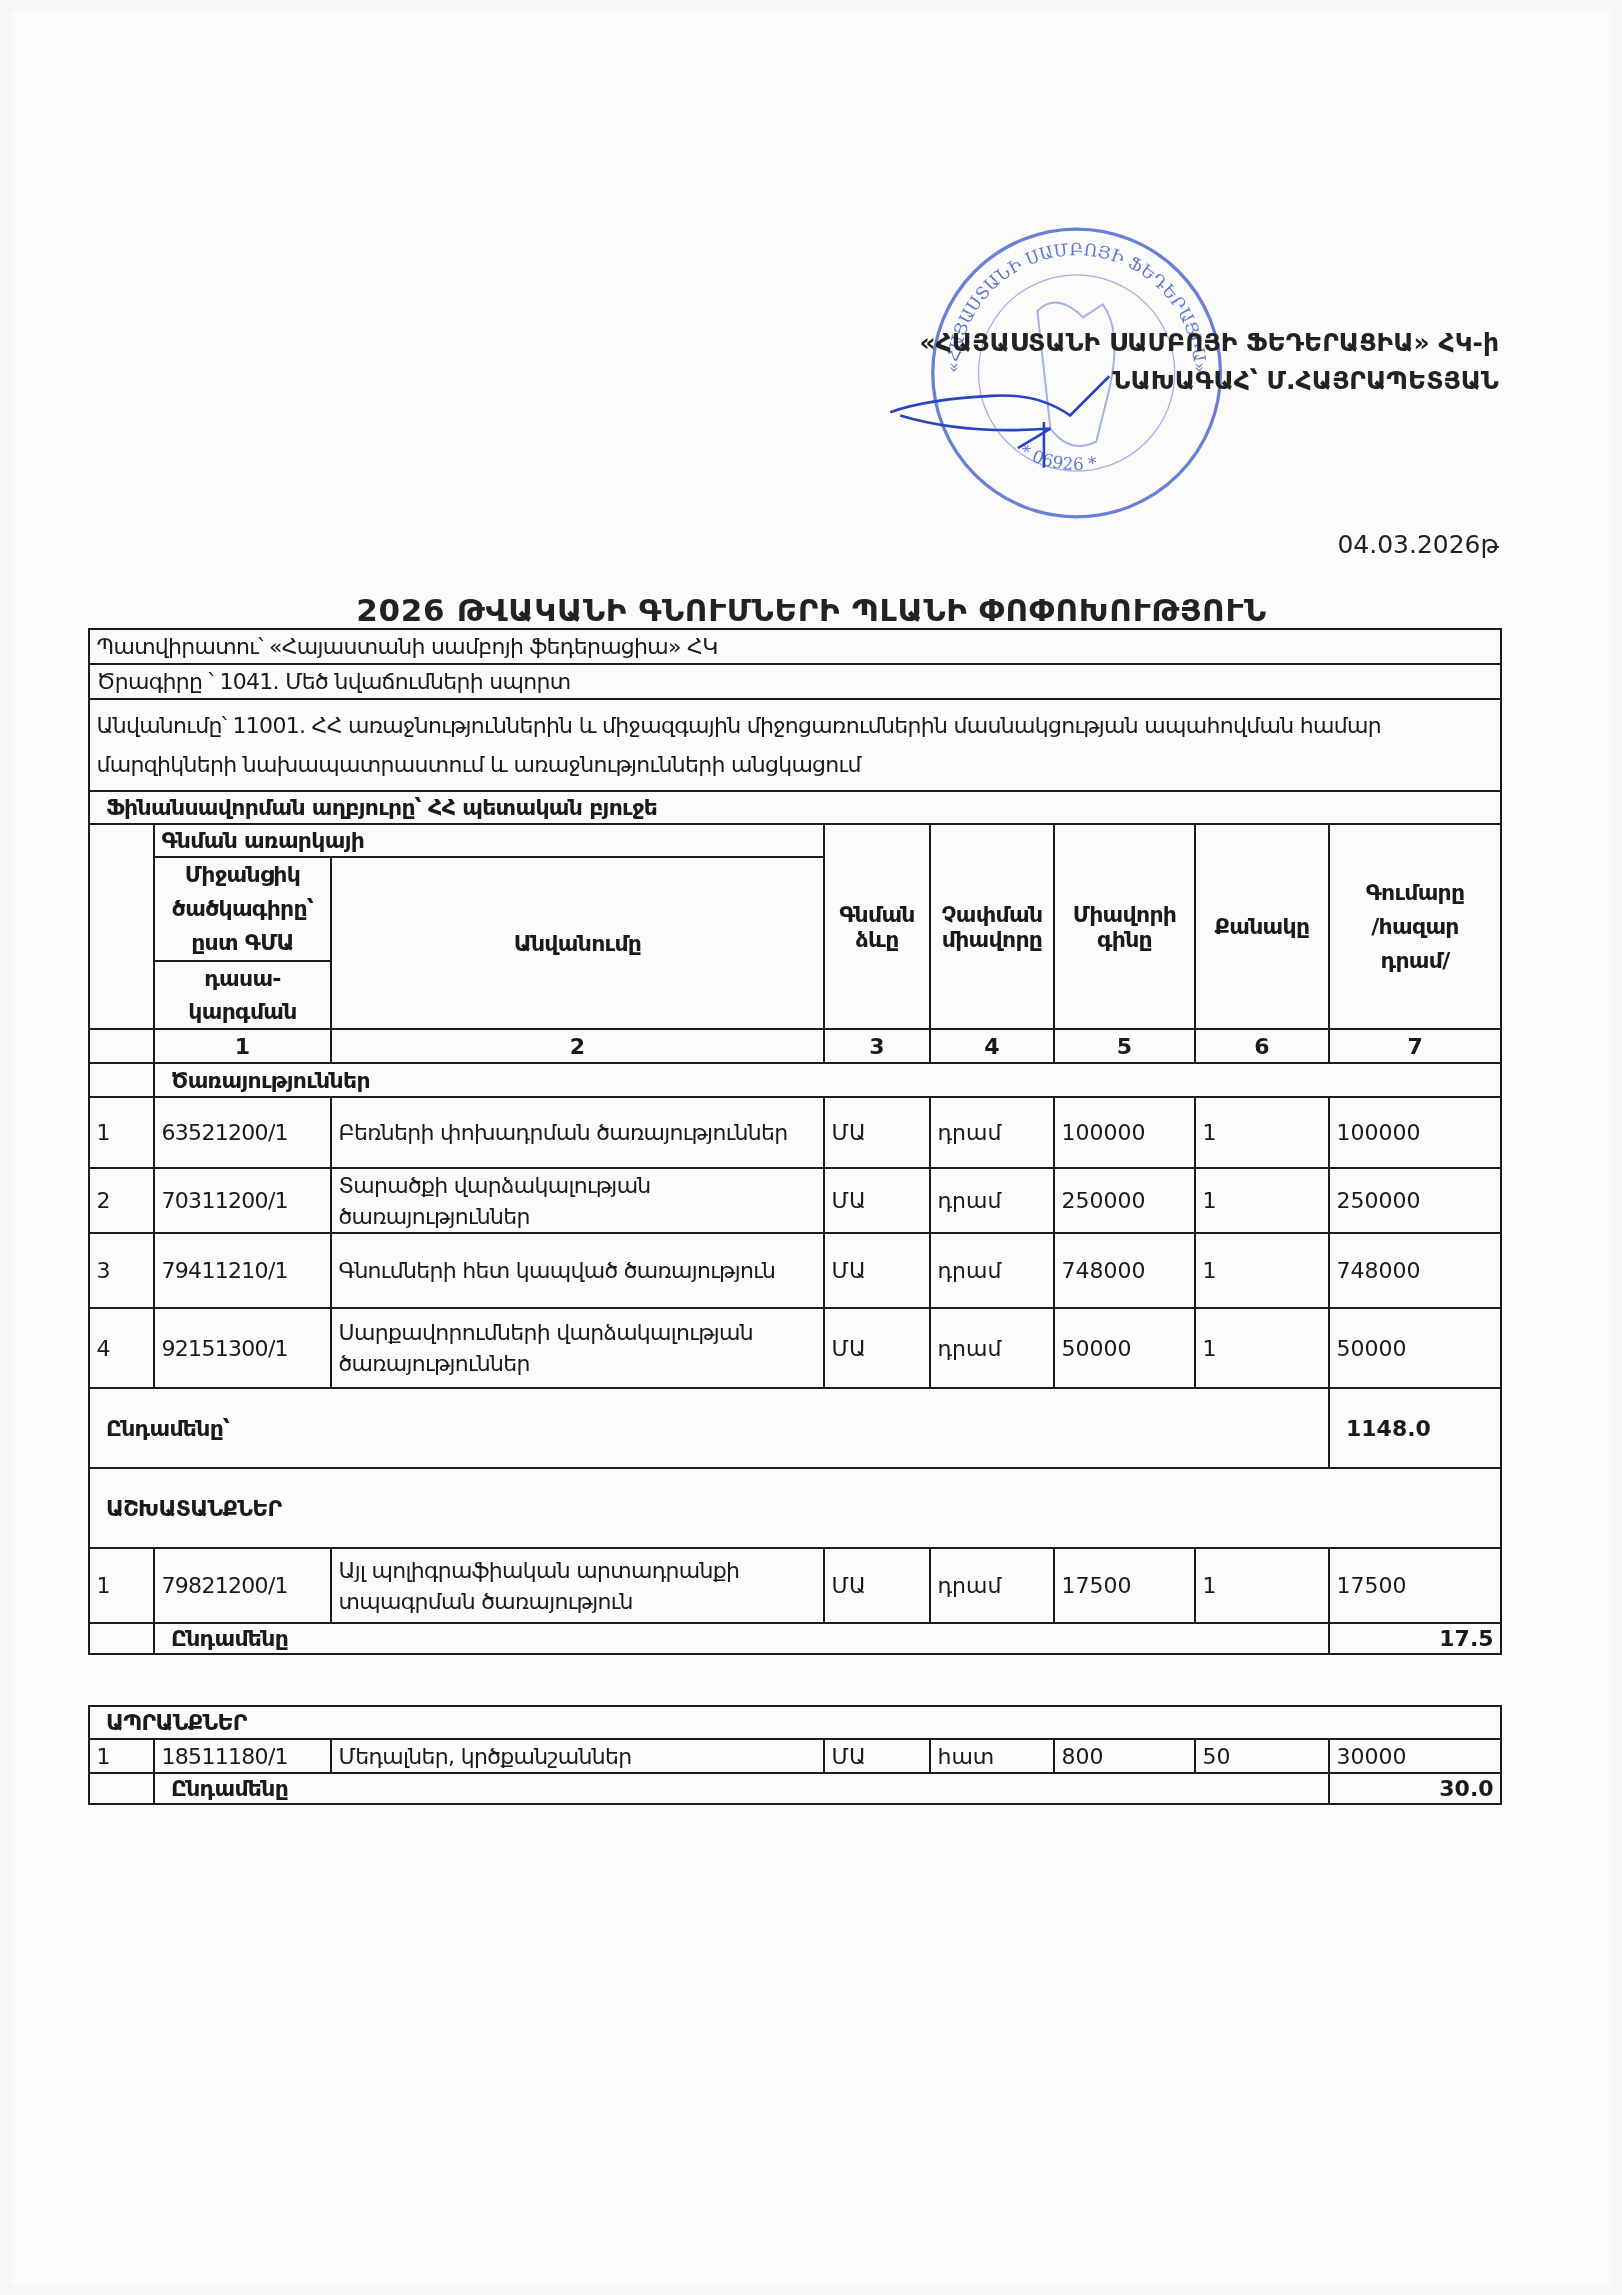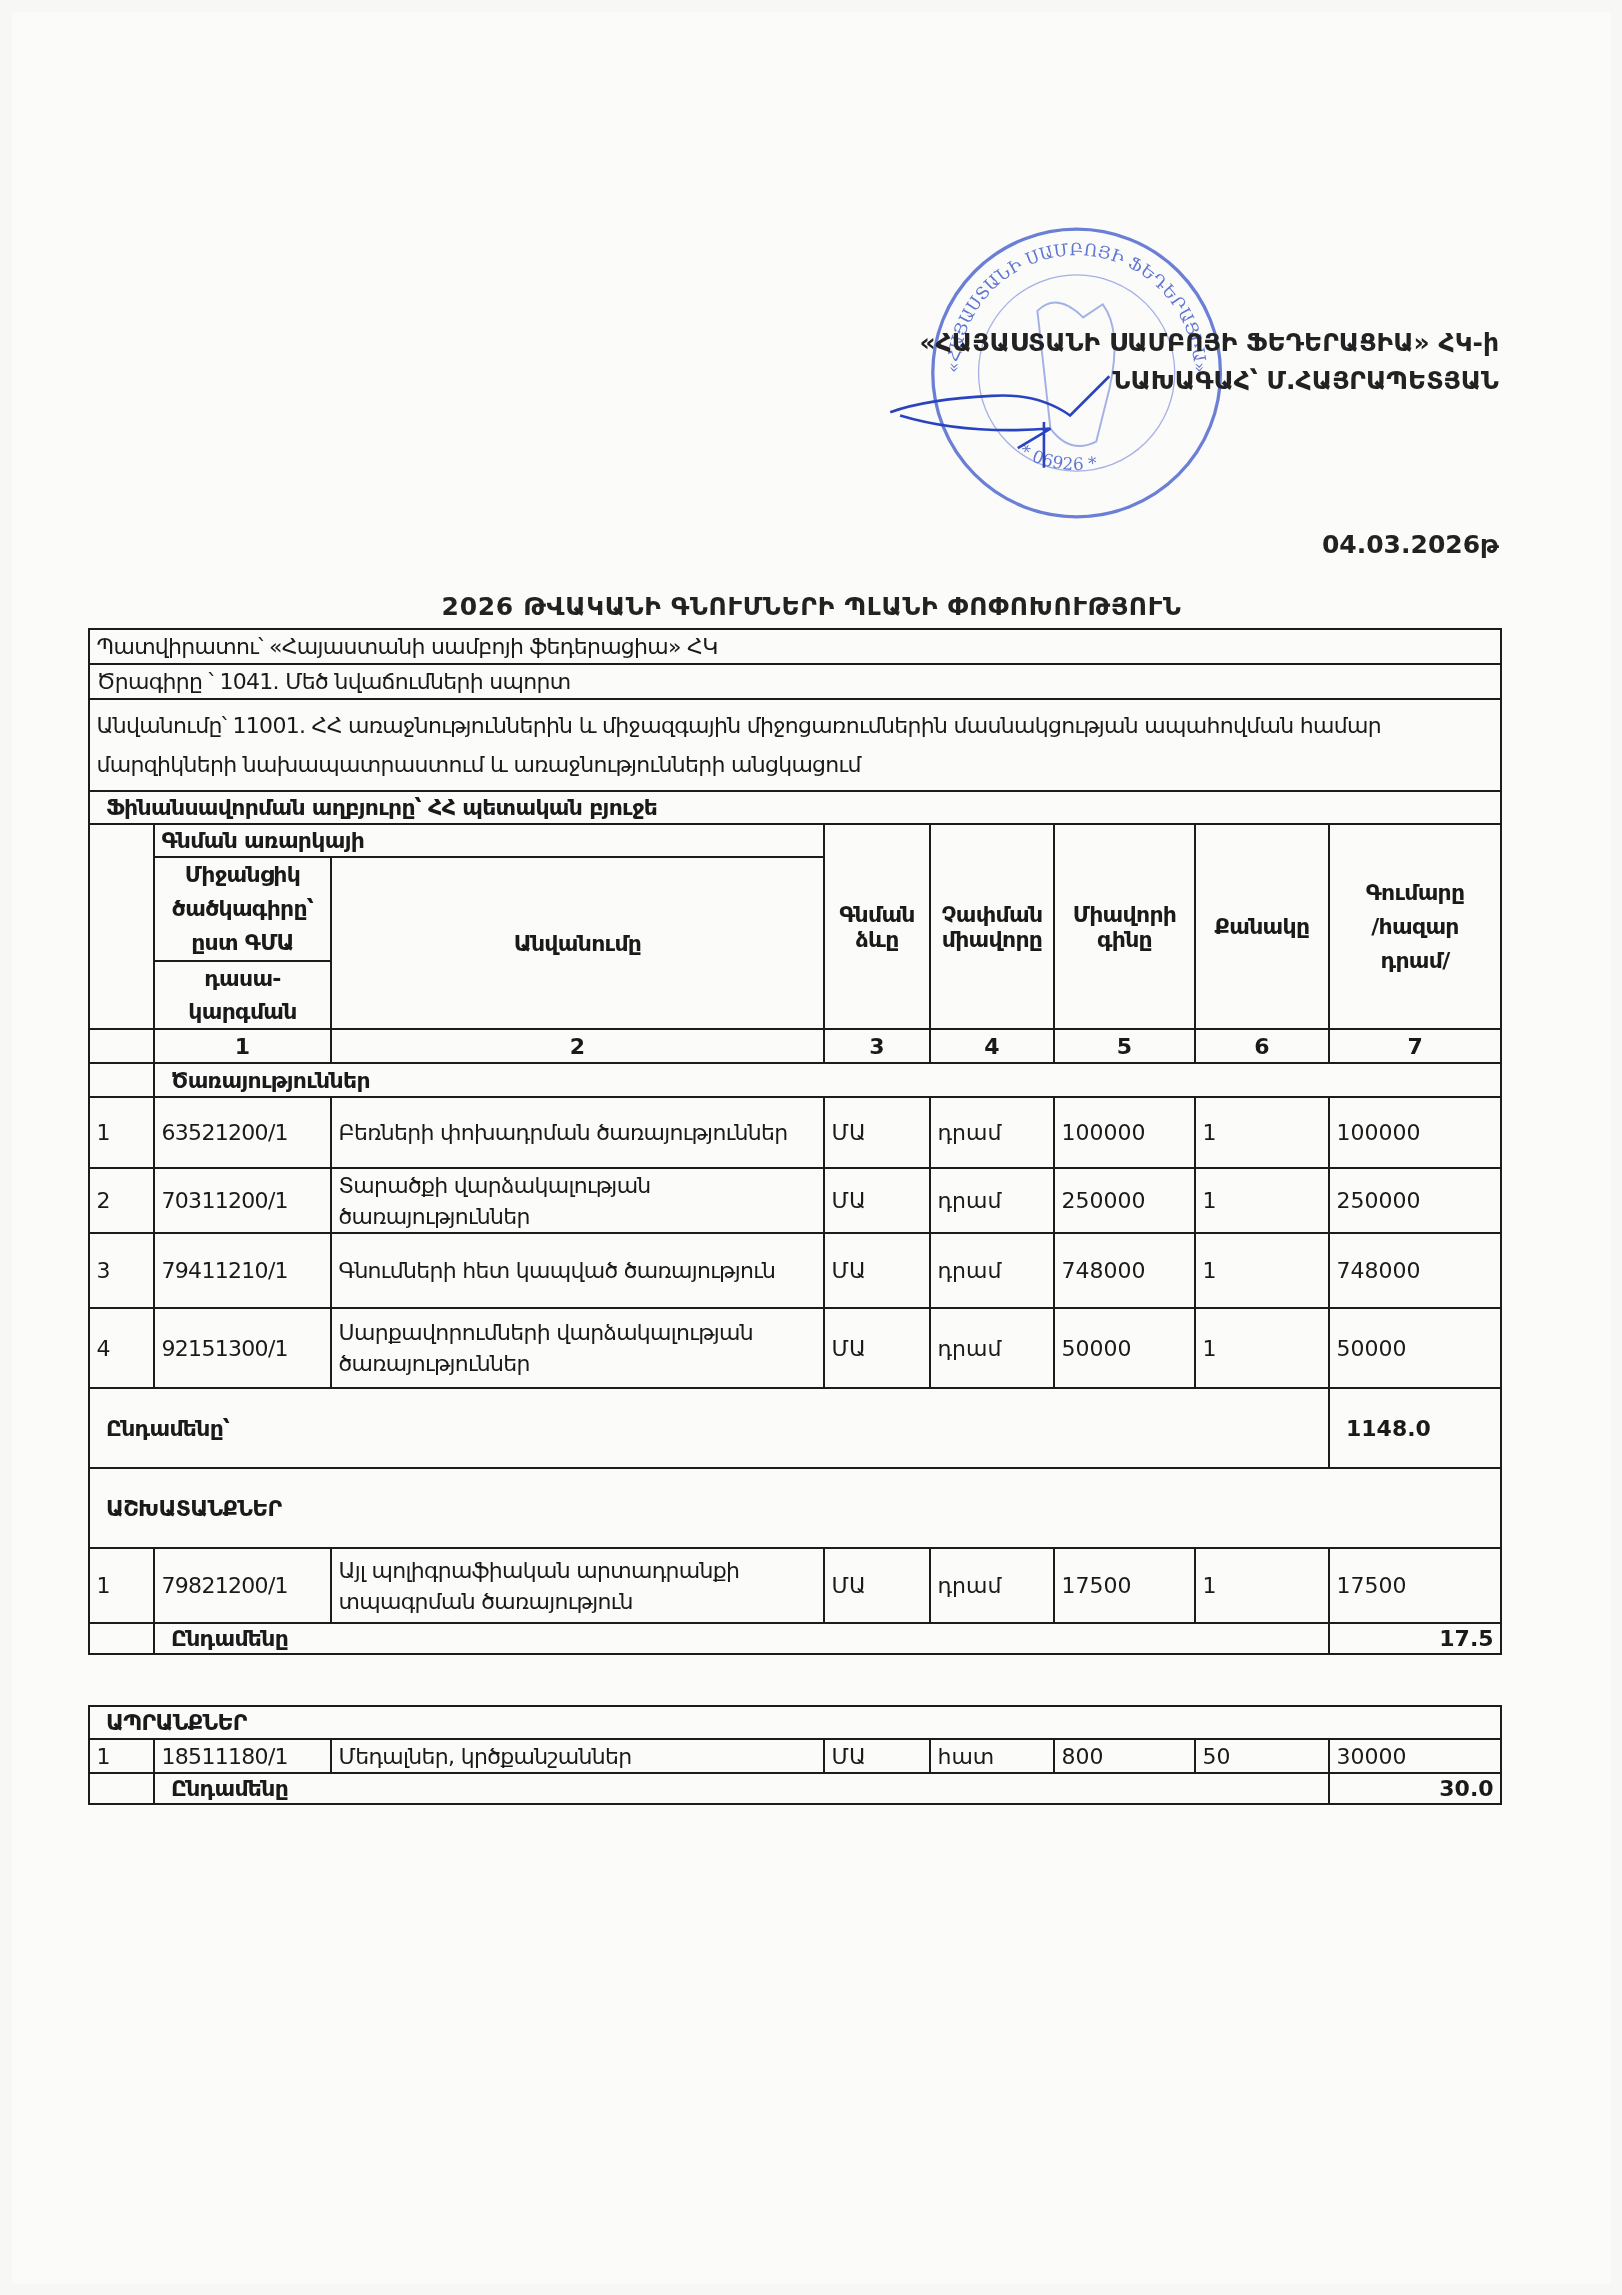--- a/index.html
+++ b/index.html
@@ -5,23 +5,23 @@
   html, body { margin: 0; padding: 0; }
   body {
     width: 1623px; height: 2295px; position: relative;
     background: #f7f7f5;
     font-family: "DejaVu Sans", "Liberation Sans", sans-serif;
     color: #1a1a1a;
     overflow: hidden;
   }
   .page-edge { position: absolute; left: 11.8px; top: 11.8px; width: 1599px; height: 2272px; background: #fbfbfa; }
   .approval { position: absolute; right: 124px; top: 324px; text-align: right; font-weight: bold; font-size: 25px; line-height: 38px; color: #222; }
-  .date { position: absolute; right: 124px; top: 530px; font-weight: bold; font-size: 25px; color: #222; }
+  .date { position: absolute; right: 124px; top: 530px; font-weight: normal; font-size: 25px; color: #222; }
   .stamp { position: absolute; left: 887px; top: 219px; width: 340px; height: 321px; }
-  .doc-title { position: absolute; left: 0; width: 1623px; top: 592px; text-align: center; font-weight: bold; font-size: 25px; letter-spacing: 0.7px; color: #222; }
+  .doc-title { position: absolute; left: 0; width: 1623px; top: 592px; text-align: center; font-weight: bold; font-size: 31px; letter-spacing: 0.7px; color: #222; }
   table { position: absolute; border-collapse: collapse; table-layout: fixed; }
   td { border: 2px solid #1c1c1c; padding: 0 6.5px; font-size: 22px; vertical-align: middle; }
   .t-main { left: 88px; top: 628px; width: 1412px; }
   .t-goods { left: 88px; top: 1705px; width: 1412px; }
   .c { text-align: left; margin-left: 8px; }
   .r { text-align: right; }
   .b { font-weight: bold; padding-left: 16px; }
   .hdr td { text-align: center; font-weight: bold; }
   .cond { letter-spacing: -0.7px; }
   .name { text-align: left; line-height: 31px; }

